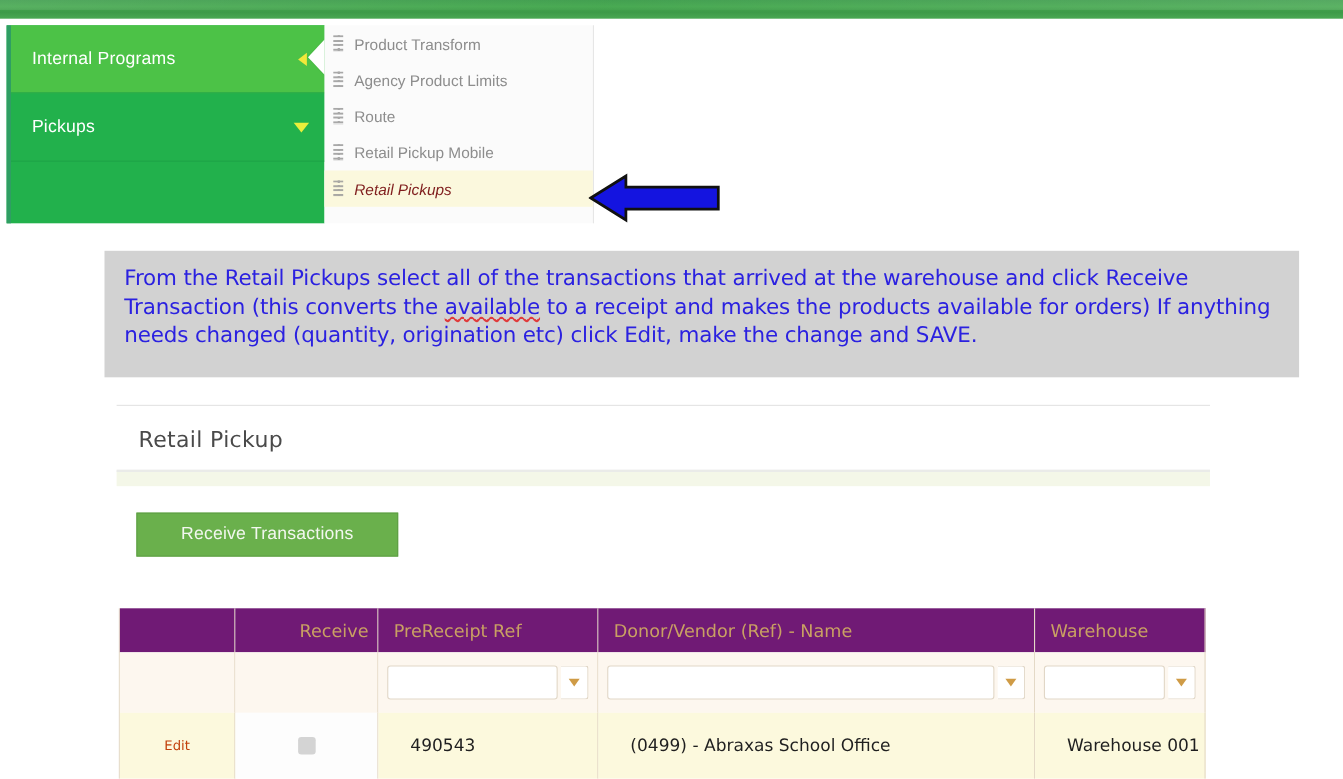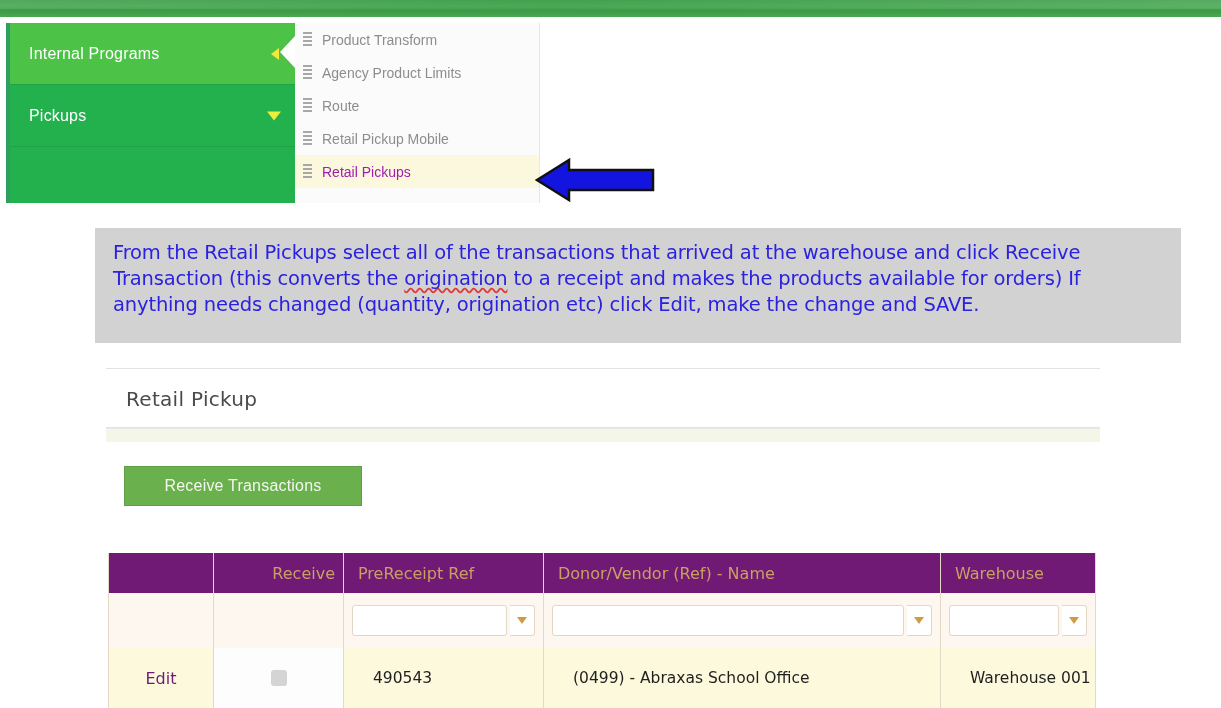--- a/index.html
+++ b/index.html
@@ -83,21 +83,21 @@
     background-repeat: repeat-x;
     background-position: 1px 0;
     opacity: .85;
     position: relative;
   }
   .grip::after {
     content: ""; position: absolute; left: 4px; top: 0; width: 2px; height: 15px;
     background-image: repeating-linear-gradient(to bottom, #9a9a9a 0 2px, transparent 2px 4px);
   }
   .sub-label { font-size: 14px; color: #8d8d8d; white-space: nowrap; }
-  .sub-item.highlight .sub-label { color: #a21caf; }
+  .sub-item.highlight .sub-label { color: #7f1d1d; font-style: italic; }
 
   
   .blue-arrow { position: absolute; left: 535px; top: 157px; }
 
   
   .instructions {
     position: absolute; left: 95px; top: 228px; width: 1086px; height: 115px;
     background: #d2d2d2;
     padding: 12px 14px 0 18px;
   }
@@ -178,21 +178,21 @@
     border-right: 5px solid transparent;
     border-top: 7px solid #cf9b46;
   }
 
   .data-row .gc {
     height: 60px; background: #fcf9dd;
     display: flex; align-items: center;
   }
   .data-row .gc.chk { background: #fdfdfd; justify-content: center; }
   .edit-link {
-    color: #701a75; font-size: 16px; margin: 0 auto; cursor: pointer;
+    color: #c2410c; font-size: 12px; margin: 0 auto; cursor: pointer;
   }
   .cellbox { width: 16px; height: 16px; background: #d4d4d4; border-radius: 3px; cursor: pointer; }
   .cell-txt { font-size: 15.5px; color: #1f1f1f; padding-left: 29px; white-space: nowrap; }
 </style>
 </head>
 <body>
 
 <div id="page">
 
   <div class="topbar">
@@ -232,21 +232,21 @@
       <span class="sub-label">Retail Pickups</span>
     </div>
   </div>
   <div class="submenu-notch"></div>
 
   <svg class="blue-arrow" width="120" height="46" viewBox="0 0 120 46">
     <polygon points="2,23 34,3 34,13 118,13 118,33 34,33 34,43" fill="#1414e0" stroke="#111111" stroke-width="2.5" stroke-linejoin="miter"></polygon>
   </svg>
 
   <div class="instructions">
-    <p><span>From the Retail Pickups select all of the transactions that arrived at the warehouse and click Receive Transaction (this converts the </span><span class="misspell">origination</span><span> to a receipt and makes the products available for orders)  If anything needs changed (quantity, origination etc)  click Edit, make the change and SAVE.</span></p>
+    <p><span>From the Retail Pickups select all of the transactions that arrived at the warehouse and click Receive Transaction (this converts the </span><span class="misspell">available</span><span> to a receipt and makes the products available for orders)  If anything needs changed (quantity, origination etc)  click Edit, make the change and SAVE.</span></p>
   </div>
 
   <div class="panel">
     <div class="rule"></div>
     <div class="panel-title">Retail Pickup</div>
     <div class="rule"></div>
     <div class="greenstrip"></div>
   </div>
 
   <div class="btn-receive">Receive Transactions</div>

